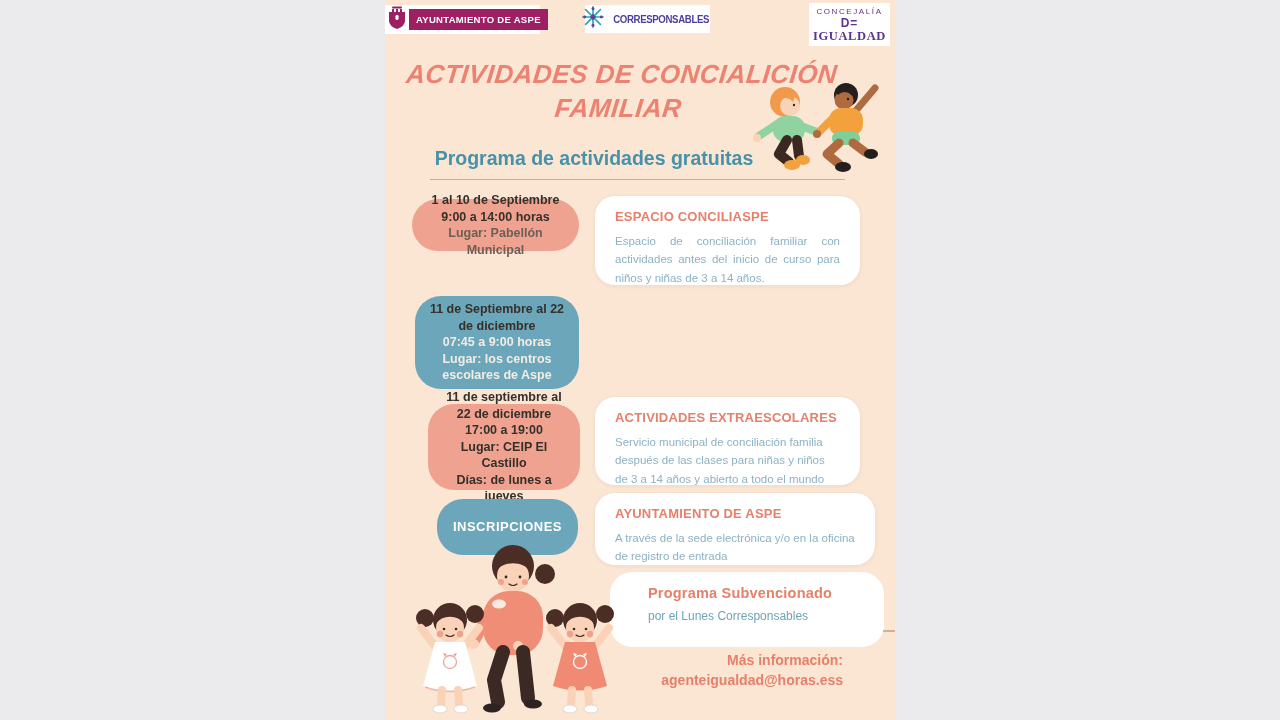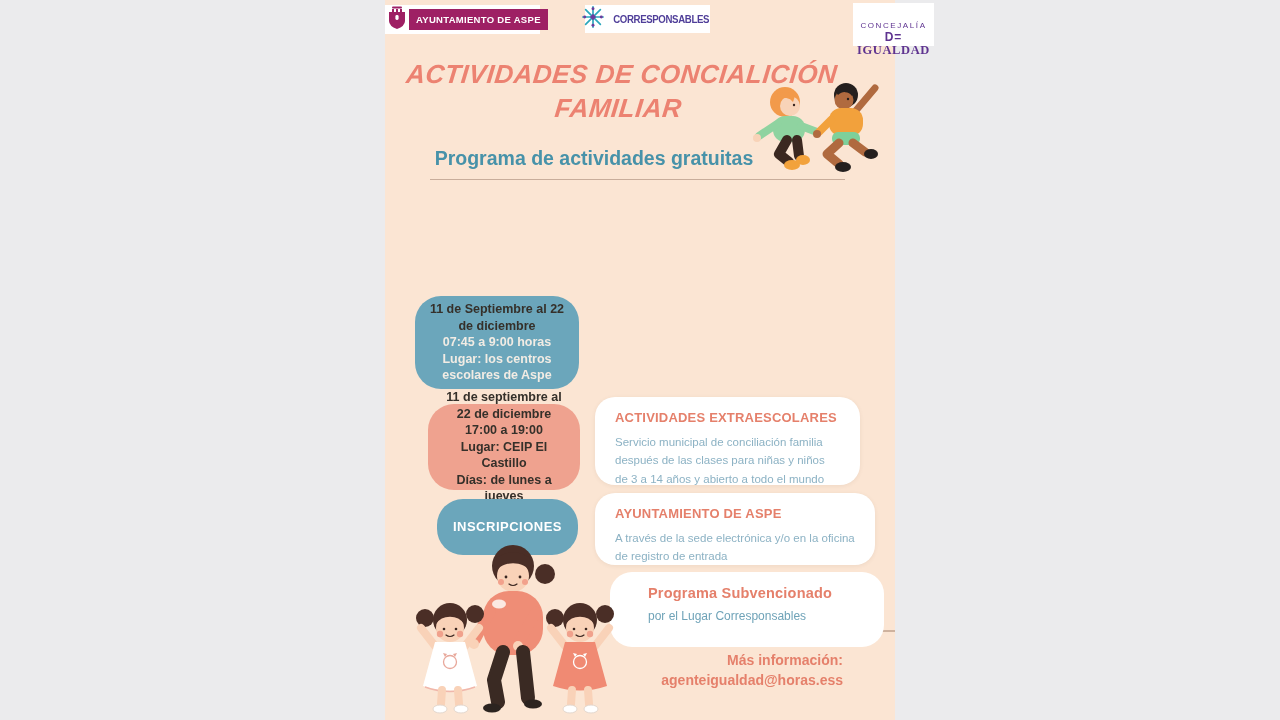--- a/index.html
+++ b/index.html
@@ -5,21 +5,21 @@
   html,body{margin:0;padding:0;}
   body{font-family:"Liberation Sans", sans-serif;}
   .stage{position:relative;width:1280px;height:720px;background:#ebebed;overflow:hidden;}
   .poster{position:absolute;left:385px;top:0;width:510px;height:720px;background:#fbe5d3;}
 
   
   .logo-aspe{position:absolute;left:0;top:5px;width:155px;height:29px;background:#ffffff;display:flex;align-items:center;padding-left:3px;box-sizing:border-box;}
   .logo-aspe .banner{background:#9e2064;color:#fff;font-weight:700;font-size:9.5px;letter-spacing:0.3px;padding:5px 7px;margin-left:3px;white-space:nowrap;}
   .logo-corr{position:absolute;left:200px;top:5px;width:125px;height:28px;background:#ffffff;display:flex;align-items:center;justify-content:center;gap:4px;}
   .logo-corr .corr-text{color:#4f3e99;font-weight:700;font-size:10.5px;letter-spacing:-0.4px;transform:scaleX(0.92);white-space:nowrap;}
-  .logo-igu{position:absolute;left:424px;top:3px;width:81px;height:43px;background:#ffffff;text-align:center;color:#5e3390;box-sizing:border-box;padding-top:19px;line-height:1.1;margin-left:44px;}
+  .logo-igu{position:absolute;left:424px;top:3px;width:81px;height:43px;background:#ffffff;text-align:center;color:#5e3390;box-sizing:border-box;padding-top:5px;line-height:1.1;}
   .logo-igu .l1{font-size:8px;letter-spacing:1.6px;font-weight:500;}
   .logo-igu .l2{font-size:12px;font-weight:800;letter-spacing:1px;}
   .logo-igu .l3{font-size:12.5px;font-weight:800;letter-spacing:0.6px;font-family:Liberation Serif, serif;}
 
   
   .main-title{position:absolute;left:15px;top:58px;width:440px;text-align:center;font-style:italic;font-weight:700;font-size:26px;line-height:1.3;color:#ec8271;transform:skewX(-6deg);letter-spacing:0.5px;}
   .subtitle{position:absolute;left:48px;top:147px;width:322px;text-align:center;font-weight:700;font-size:19.5px;color:#4792a9;}
   .divider{position:absolute;left:45px;top:179px;width:415px;height:0;border-top:1.5px solid #c8ad9b;}
 
   
@@ -123,20 +123,29 @@
         <path d="M92,63 L80,74 L92,84" stroke="#b06a3f" stroke-width="9" fill="none" stroke-linecap="round" stroke-linejoin="round"></path>
         <path d="M106,63 L118,72" stroke="#b06a3f" stroke-width="9" stroke-linecap="round"></path>
         <ellipse cx="96" cy="87" rx="8" ry="5" fill="#241f1e"></ellipse>
         <ellipse cx="124" cy="74" rx="7" ry="5" fill="#241f1e"></ellipse>
       </svg>
     </div>
 
     <div class="subtitle">Programa de actividades gratuitas</div>
     <div class="divider"></div>
 
+    <div class="pill salmon" style="left:27px;top:199px;width:167px;height:52px;">
+      <div class="pl b">1 al 10 de Septiembre</div>
+      <div class="pl b">9:00 a 14:00 horas</div>
+      <div class="pl muted">Lugar: Pabellón Municipal</div>
+    </div>
+    <div class="card" style="left:210px;top:196px;width:265px;height:89px;">
+      <div class="card-title">ESPACIO CONCILIASPE</div>
+      <div class="card-body justify">Espacio de conciliación familiar con actividades antes del inicio de curso para niños y niñas de 3 a 14 años.</div>
+    </div>
 
     <div class="pill blue" style="left:30px;top:296px;width:164px;height:93px;">
       <div class="pl b">11 de Septiembre al 22 de diciembre</div>
       <div class="pl light">07:45 a 9:00 horas</div>
       <div class="pl light">Lugar: los centros escolares de Aspe</div>
     </div>
 
     <div class="pill salmon" style="left:43px;top:404px;width:152px;height:86px;">
       <div class="pl b">11 de septiembre al 22 de diciembre</div>
       <div class="pl">17:00 a 19:00</div>
@@ -151,21 +160,21 @@
     <div class="pill blue" style="left:52px;top:499px;width:141px;height:56px;">
       <div class="pl white">INSCRIPCIONES</div>
     </div>
     <div class="card" style="left:210px;top:493px;width:280px;height:72px;">
       <div class="card-title">AYUNTAMIENTO DE ASPE</div>
       <div class="card-body">A través de la sede electrónica y/o en la oficina de registro de entrada</div>
     </div>
 
     <div class="funding-card">
       <div class="card-title" style="font-size:14.5px;">Programa Subvencionado</div>
-      <div class="card-body" style="font-size:12px;margin-top:6px;color:#6fa3b8;">por el Lugar Corresponsables</div>
+      <div class="card-body" style="font-size:12px;margin-top:6px;color:#6fa3b8;">por el Lunes Corresponsables</div>
     </div>
     <div class="dash"></div>
 
     <div class="family-art">
       <svg width="235" height="182" viewBox="0 0 235 182">
 
         <circle cx="150" cy="36" r="10" fill="#4a2e26"></circle>
         <circle cx="118" cy="28" r="21" fill="#4a2e26"></circle>
         <circle cx="118" cy="38" r="16" fill="#f9d2b8"></circle>
         <path d="M100,34 a21,18 0 0 1 36,0 l0,-12 a21,16 0 0 0 -36,0 Z" fill="#4a2e26"></path>

